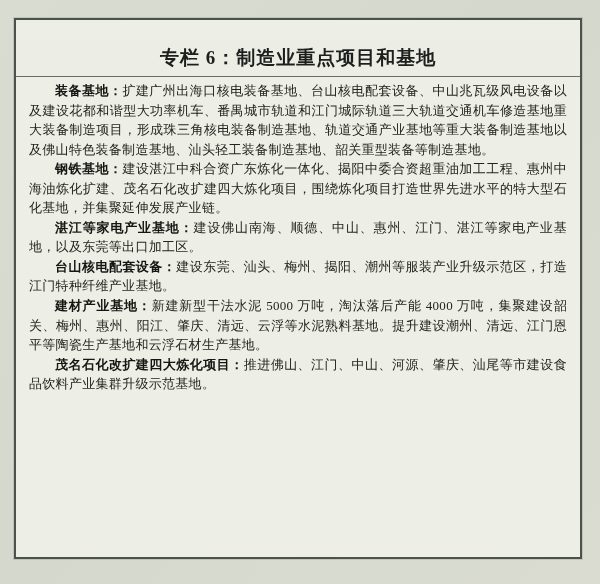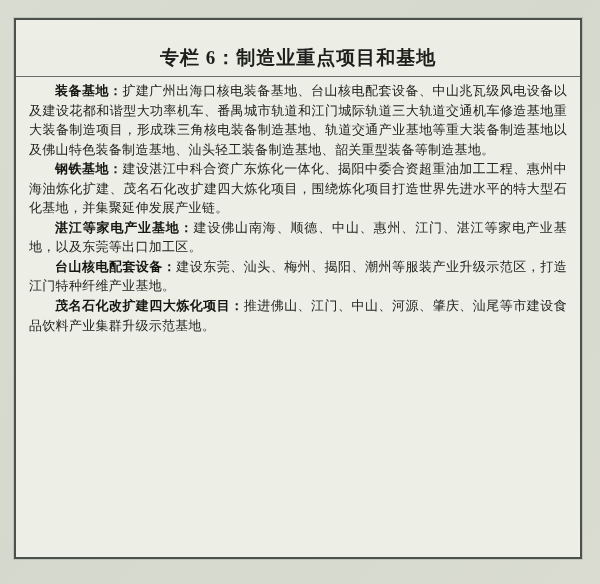--- a/index.html
+++ b/index.html
@@ -69,17 +69,18 @@
 
   <p class="para"><b>钢铁基地：</b><span>建设湛江中科合资广东炼化一体化、揭阳中委合资超重油加工工程、惠州中海油炼化扩建、茂名石化改扩建四大炼化项目，围绕炼化项目打造世界先进水平的特大型石化基地，并集聚延伸发展产业链。</span></p>
 
 
 
   <p class="para"><b>湛江等家电产业基地：</b><span>建设佛山南海、顺德、中山、惠州、江门、湛江等家电产业基地，以及东莞等出口加工区。</span></p>
 
 
   <p class="para"><b>台山核电配套设备：</b><span>建设东莞、汕头、梅州、揭阳、潮州等服装产业升级示范区，打造江门特种纤维产业基地。</span></p>
 
+  <p class="para"><b>建材产业基地：</b><span>新建新型干法水泥 5000 万吨，淘汰落后产能 4000 万吨，集聚建设韶关、梅州、惠州、阳江、肇庆、清远、云浮等水泥熟料基地。提升建设潮州、清远、江门恩平等陶瓷生产基地和云浮石材生产基地。</span></p>
 
   <p class="para"><b>茂名石化改扩建四大炼化项目：</b><span>推进佛山、江门、中山、河源、肇庆、汕尾等市建设食品饮料产业集群升级示范基地。</span></p>
 </div>
   </div>
 </div>
 
 </body></html>

